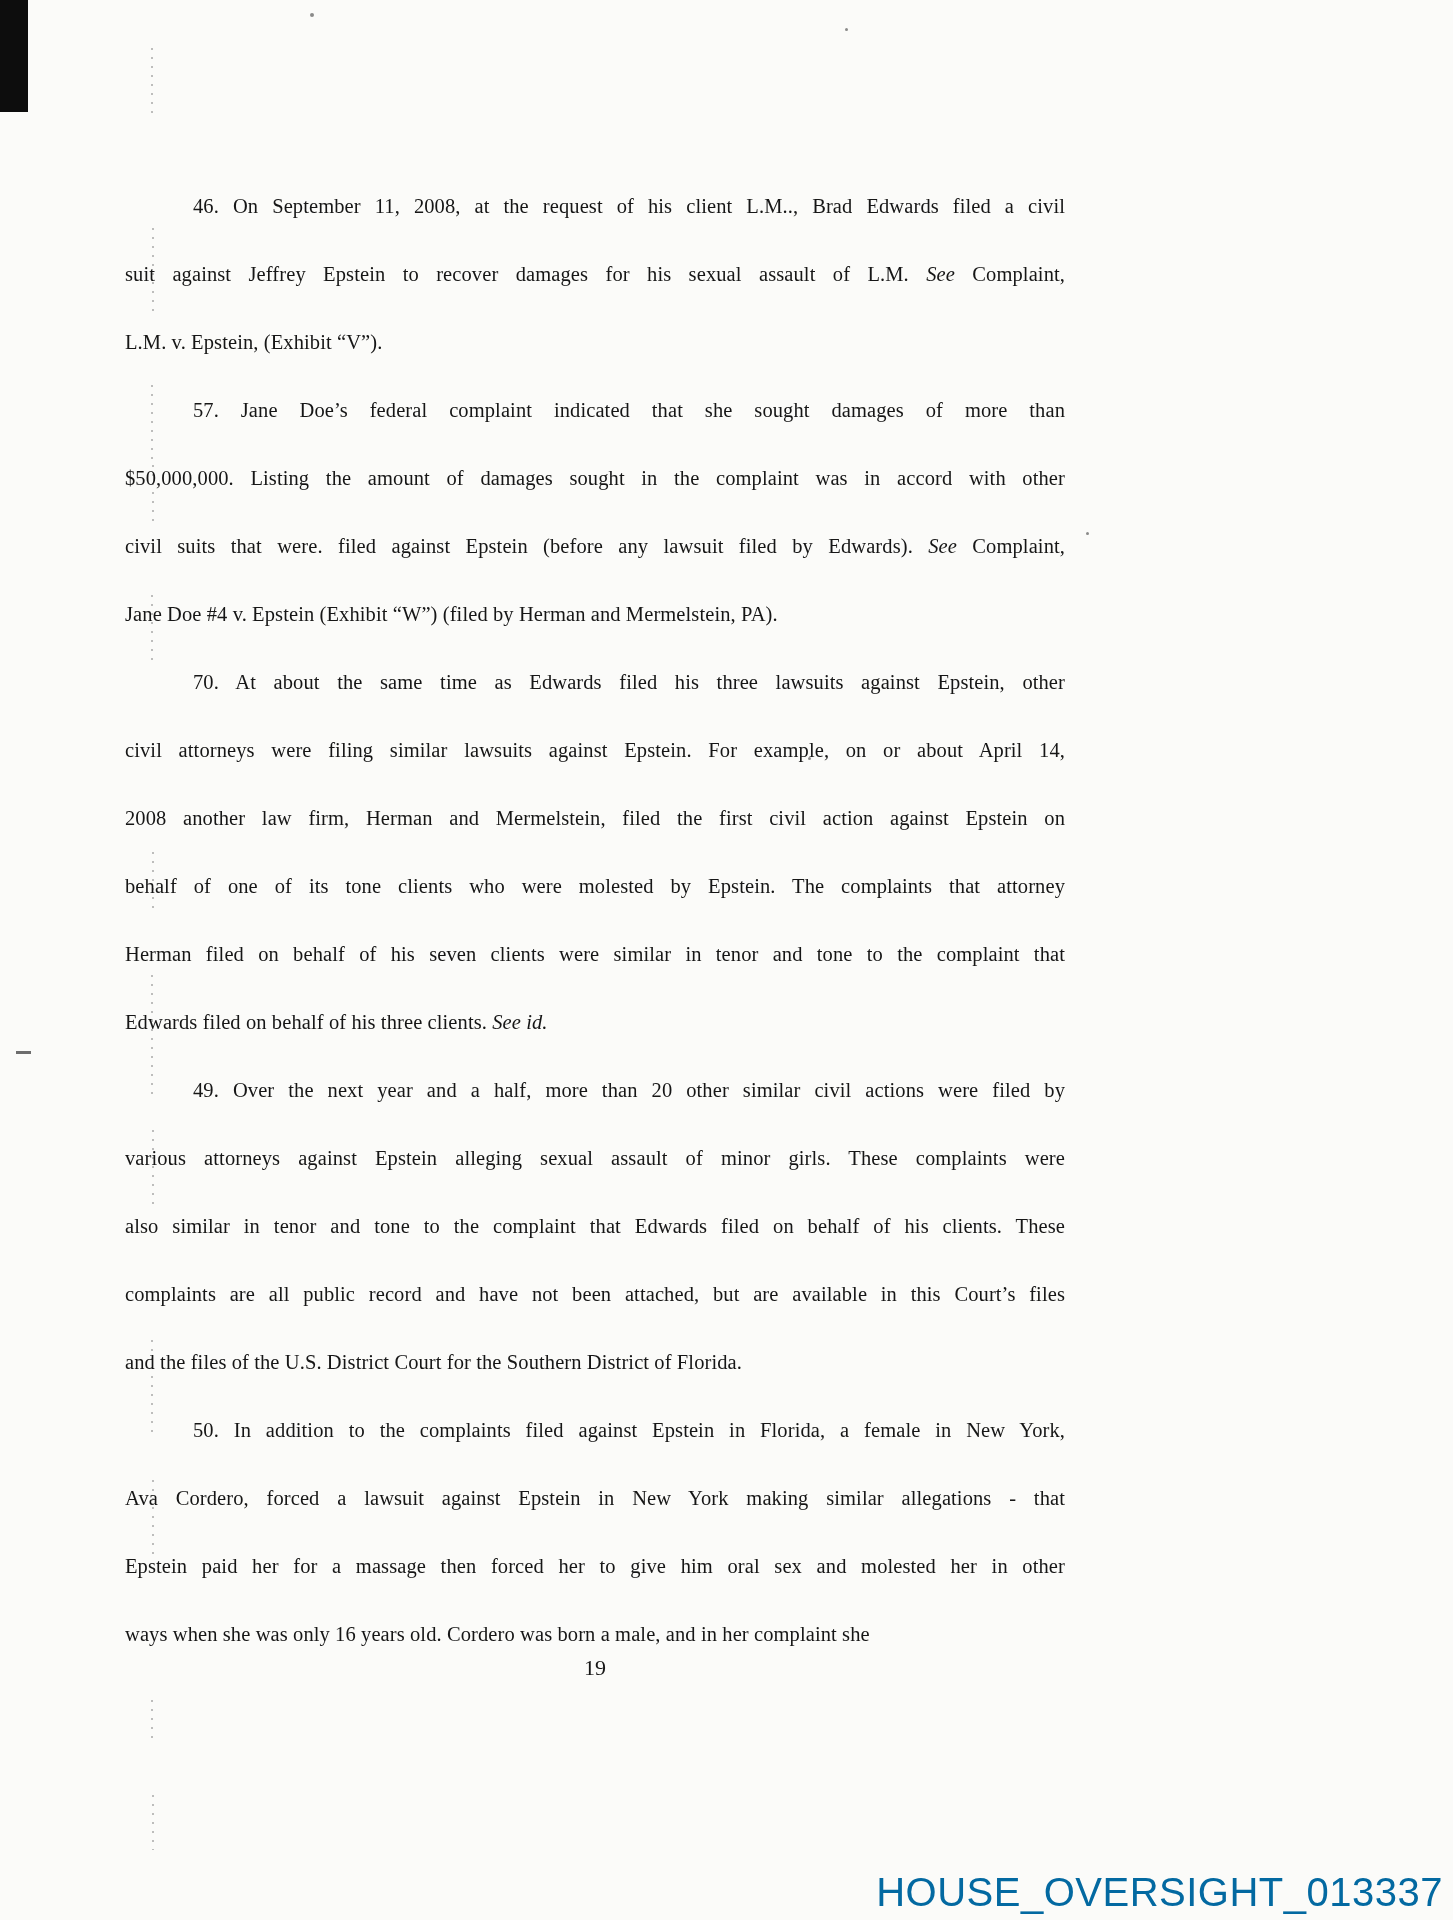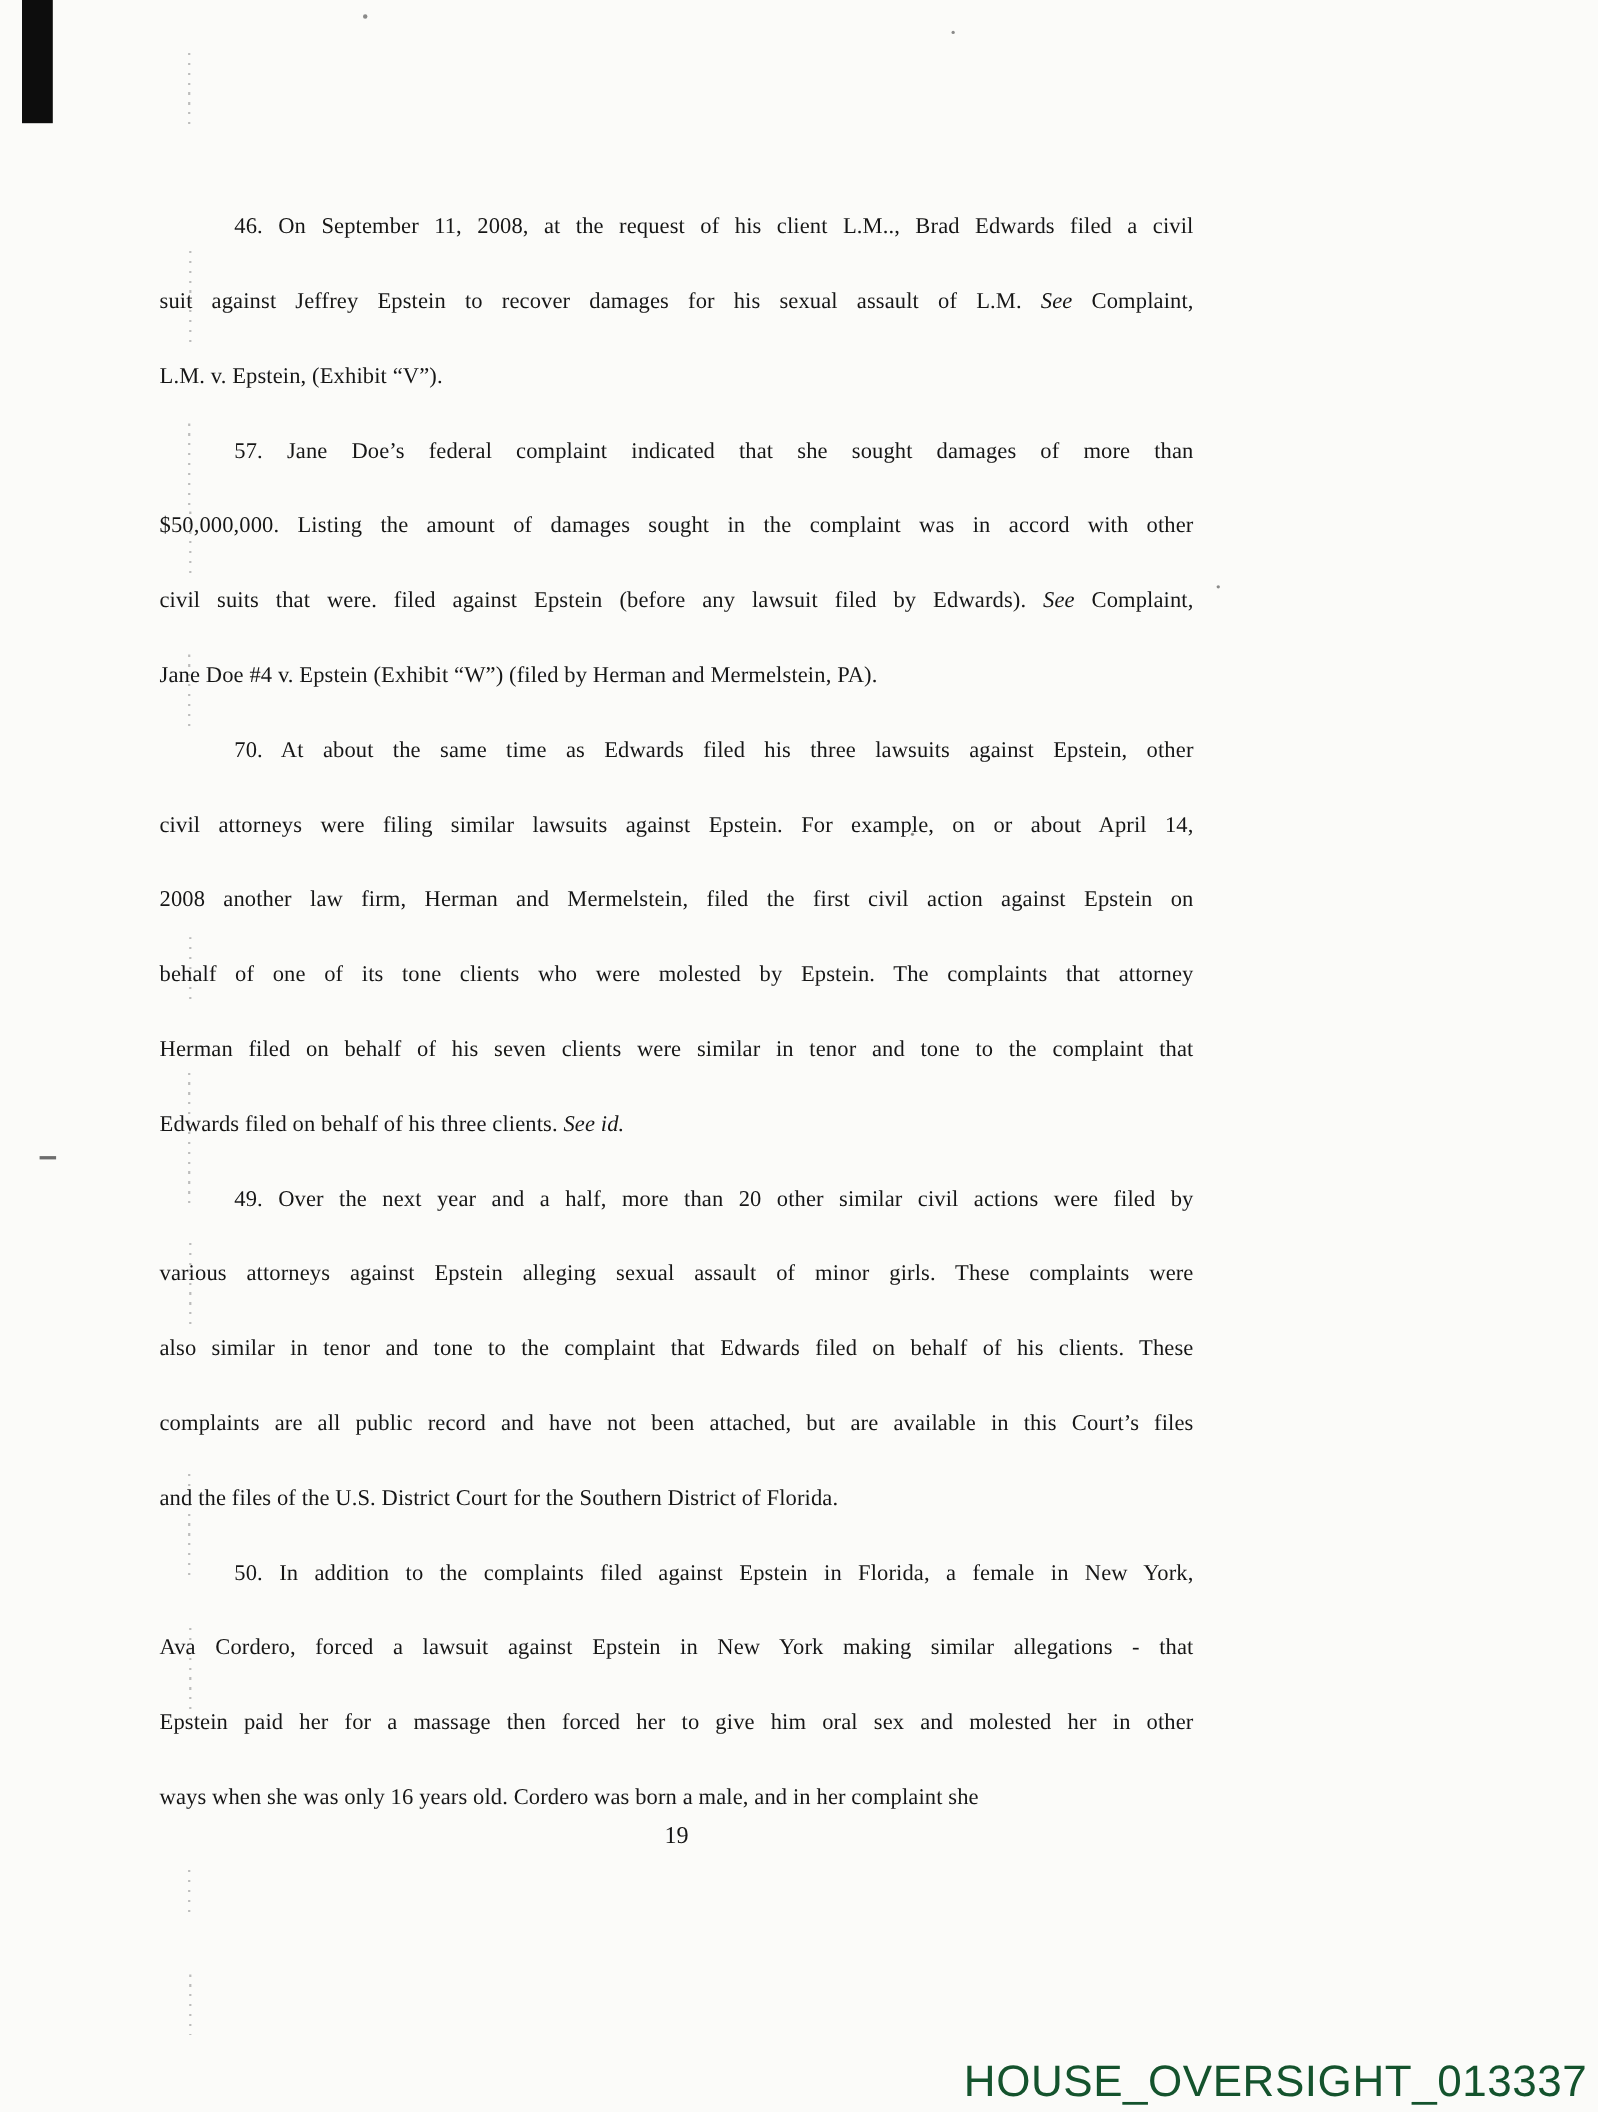--- a/index.html
+++ b/index.html
@@ -3,21 +3,21 @@
 <meta charset="utf-8">
 <style>
   html, body { margin: 0; padding: 0; }
   body {
     width: 1453px; height: 1920px;
     background: #fbfbf9;
     position: relative;
     overflow: hidden;
     font-family: "Liberation Serif", serif;
   }
-  .page { position: absolute; inset: 0; margin-left: 20px; }
+  .page { position: absolute; inset: 0; }
 
   
   .corner-mark {
     position: absolute; left: 0; top: 0;
     width: 28px; height: 112px;
     background: #0d0d0d;
   }
 
   
   .text-block {
@@ -47,21 +47,21 @@
     color: #161616;
     font-family: Liberation Serif, serif;
   }
 
   .bates {
     position: absolute;
     right: 10px; top: 1870px;
     font-family: "Liberation Sans", sans-serif;
     font-size: 40px;
     letter-spacing: 0.5px;
-    color: #14532d;
+    color: #0369a1;
   }
 
   
   .dotcol {
     position: absolute;
     width: 2px;
     background: repeating-linear-gradient(to bottom, #8a8a8a 0 2px, transparent 2px 9px);
     opacity: 0.55;
   }
   .speck { position: absolute; background: #5a5a5a; border-radius: 50%; opacity: 0.7; }

